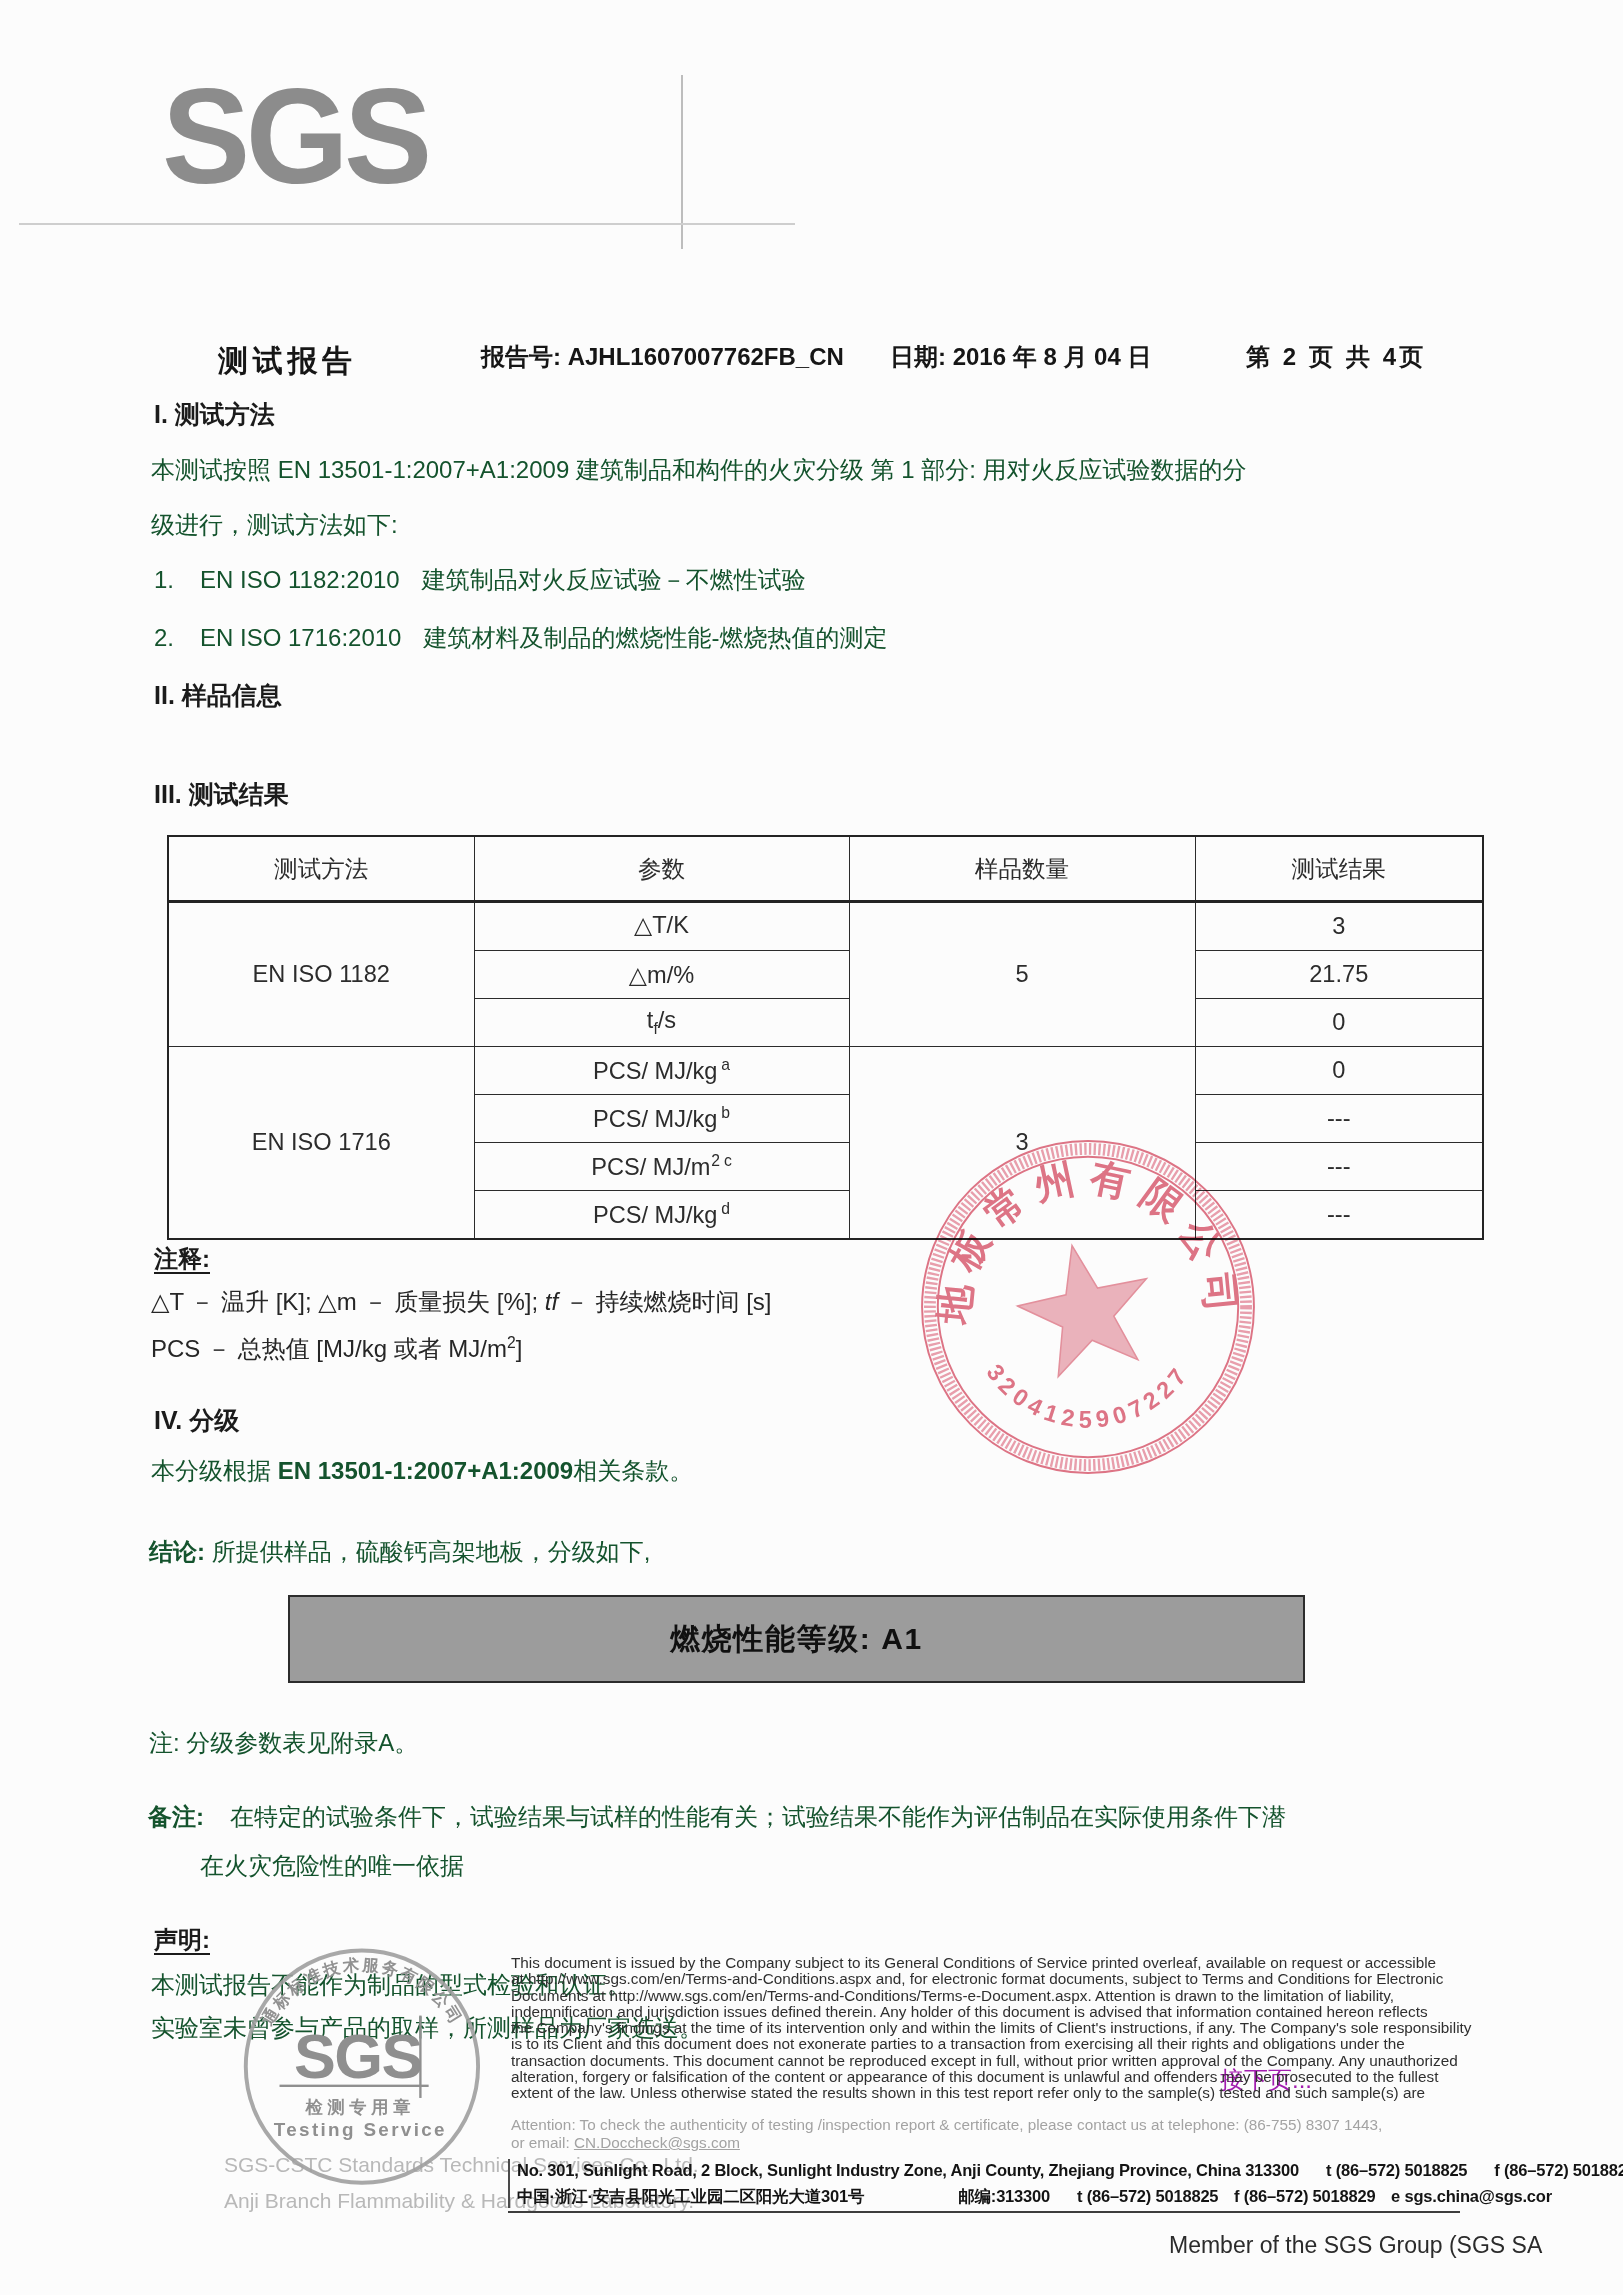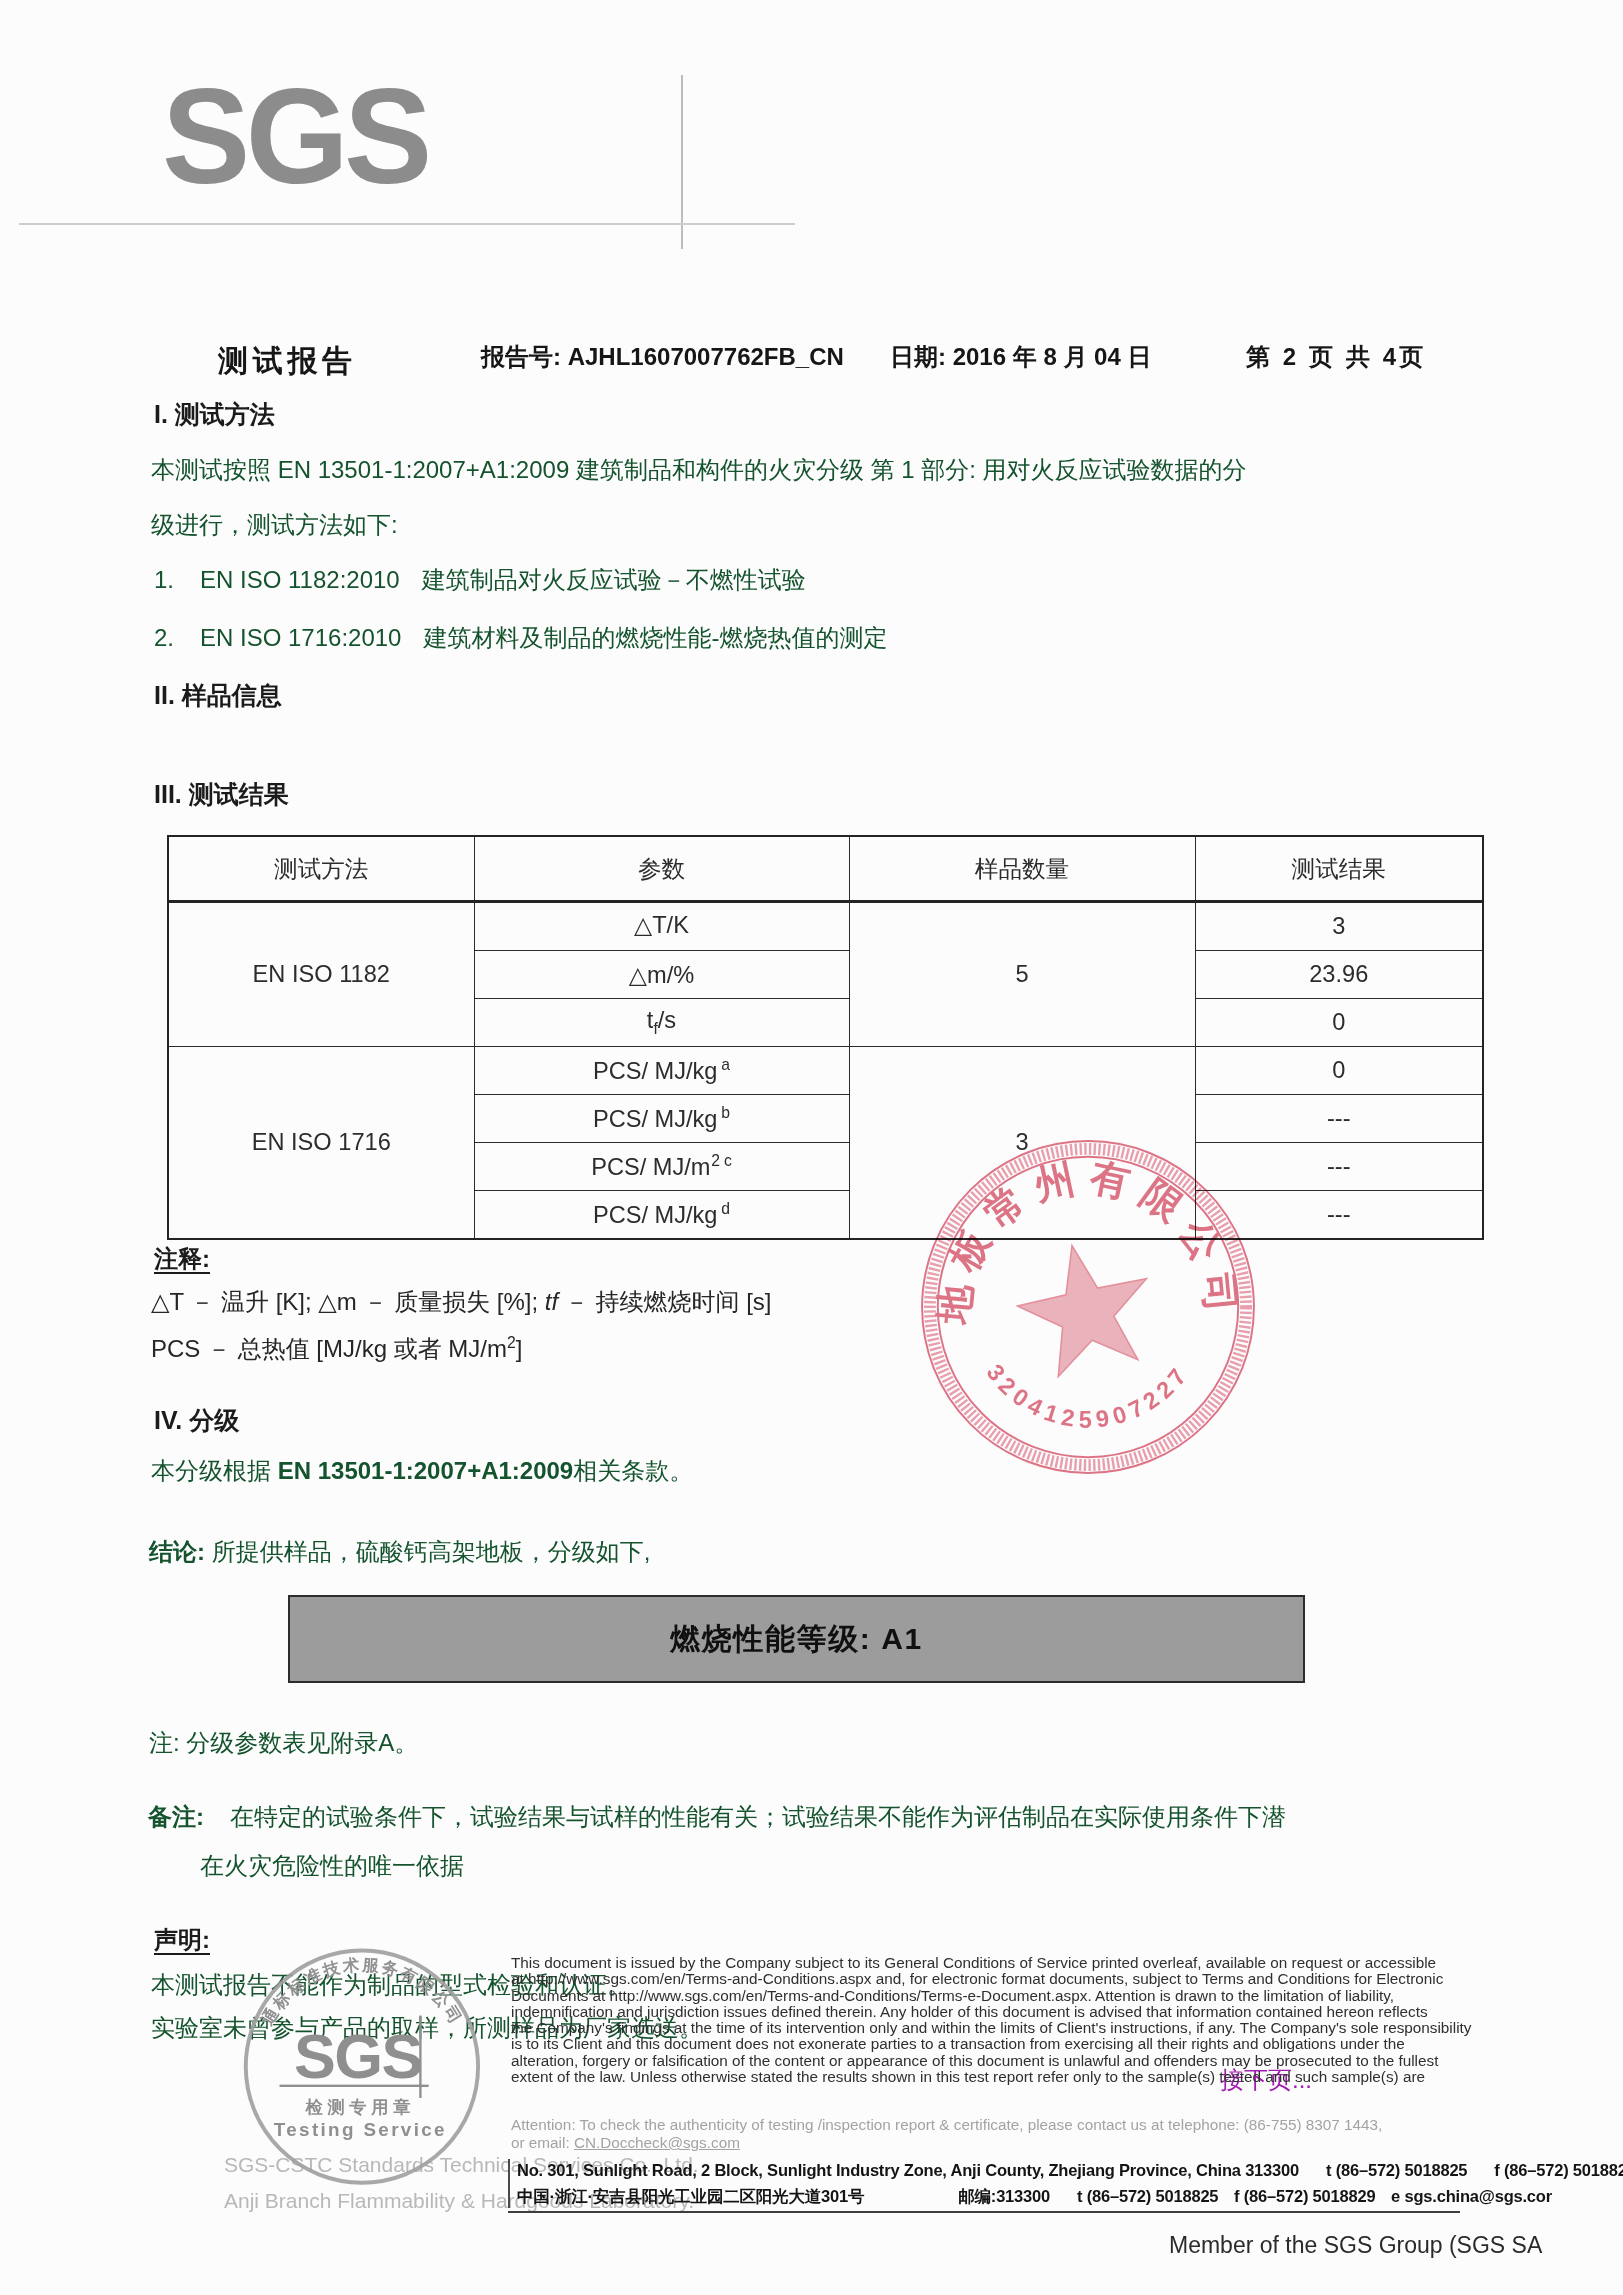--- a/index.html
+++ b/index.html
@@ -128,21 +128,21 @@
       </thead>
       <tbody>
         <tr>
           <td rowspan="3">EN ISO 1182</td>
           <td><span>△T/K</span><sub></sub><span></span></td>
           <td rowspan="3">5</td>
           <td>3</td>
         </tr>
         <tr>
           <td><span>△m/%</span></td>
-          <td>23.96</td>
+          <td>21.75</td>
         </tr>
         <tr>
           <td><span>t</span><sub>f</sub><span>/s</span></td>
           <td>0</td>
         </tr>
         <tr>
           <td rowspan="4">EN ISO 1716</td>
           <td><span>PCS/ MJ/kg</span><sup>a</sup></td>
           <td rowspan="4">3</td>
           <td>0</td>
@@ -229,20 +229,21 @@
     <text x="161" y="249" text-anchor="middle" font-size="24" font-weight="bold" fill="#8f8f8f" letter-spacing="3" font-family="Liberation Sans, DejaVu Sans, sans-serif">Testing Service</text>
   </svg>
 
   <div class="abs disc">
     <div>This document is issued by the Company subject to its General Conditions of Service printed overleaf, available on request or accessible</div>
     <div>at http://www.sgs.com/en/Terms-and-Conditions.aspx and, for electronic format documents, subject to Terms and Conditions for Electronic</div>
     <div>Documents at http://www.sgs.com/en/Terms-and-Conditions/Terms-e-Document.aspx. Attention is drawn to the limitation of liability,</div>
     <div>indemnification and jurisdiction issues defined therein. Any holder of this document is advised that information contained hereon reflects</div>
     <div>the Company's findings at the time of its intervention only and within the limits of Client's instructions, if any. The Company's sole responsibility</div>
     <div>is to its Client and this document does not exonerate parties to a transaction from exercising all their rights and obligations under the</div>
+    <div>transaction documents. This document cannot be reproduced except in full, without prior written approval of the Company. Any unauthorized</div>
     <div>alteration, forgery or falsification of the content or appearance of this document is unlawful and offenders may be prosecuted to the fullest</div>
     <div>extent of the law. Unless otherwise stated the results shown in this test report refer only to the sample(s) tested and such sample(s) are</div>
   </div>
   <div class="abs attn" style="left:511px; top:2116px;">Attention: To check the authenticity of testing /inspection report &amp; certificate, please contact us at telephone: (86-755) 8307 1443,</div>
   <div class="abs attn" style="left:511px; top:2134px;">
     <span>or email: </span><span class="mail">CN.Doccheck@sgs.com</span>
   </div>
 
   <div class="abs addr-vline"></div>
   <div class="abs addr tiny" style="top:2161px;">

